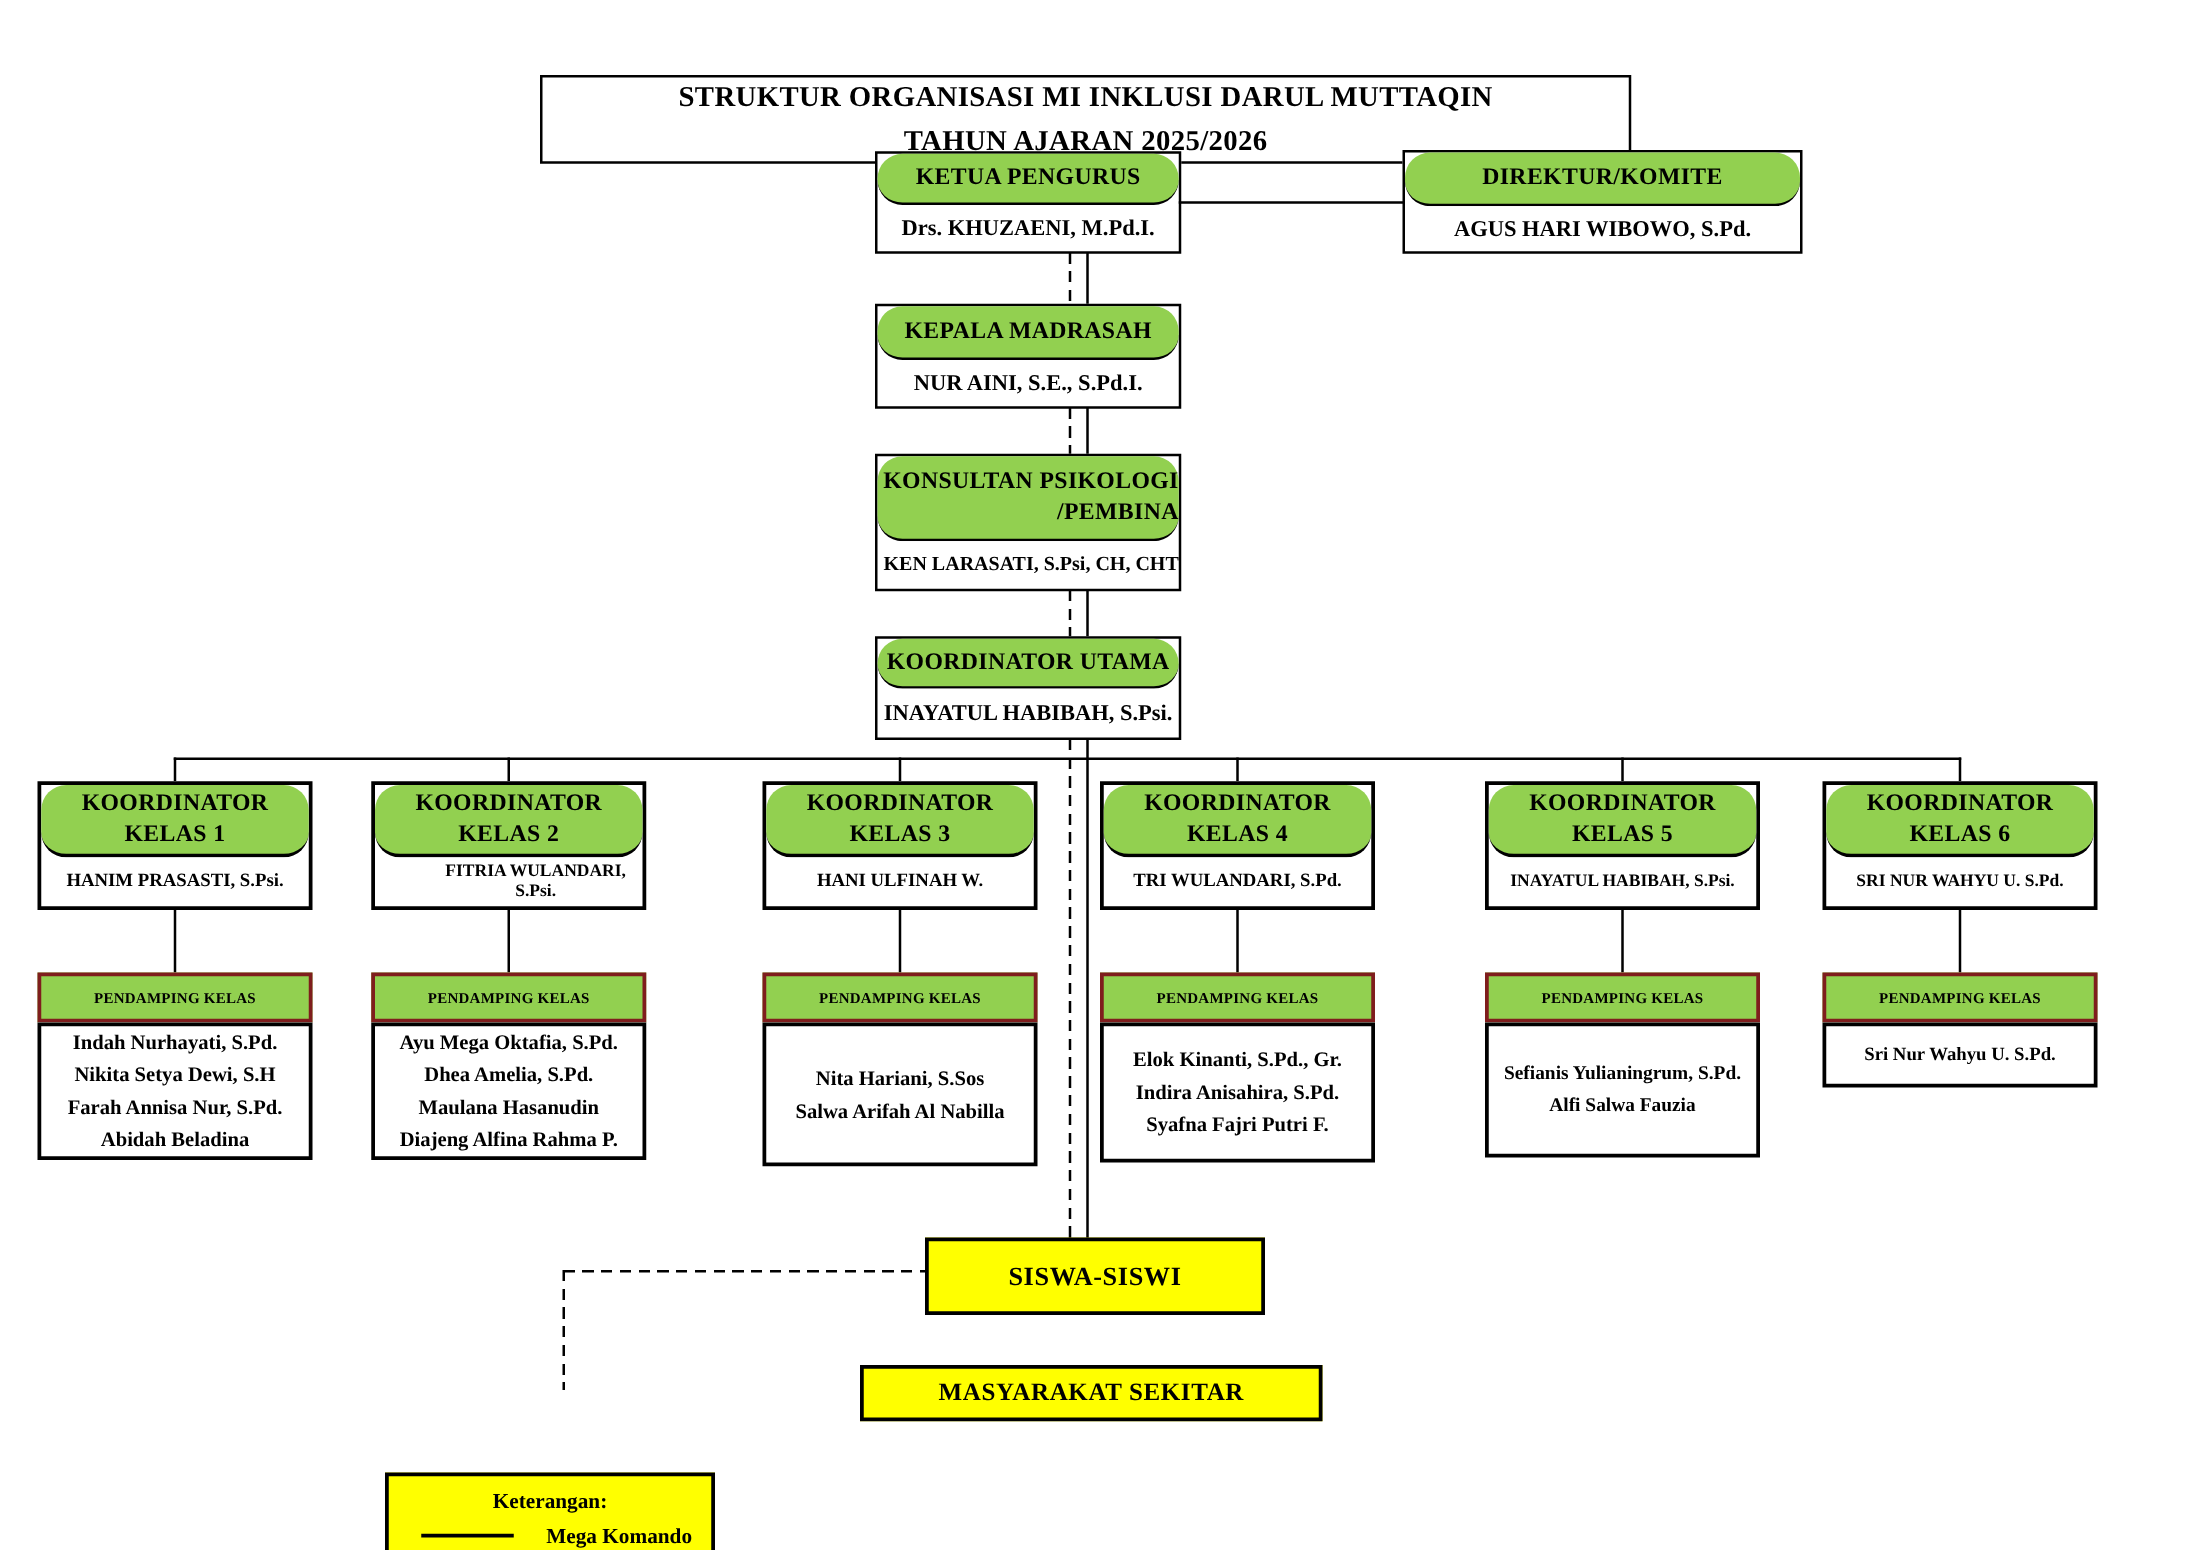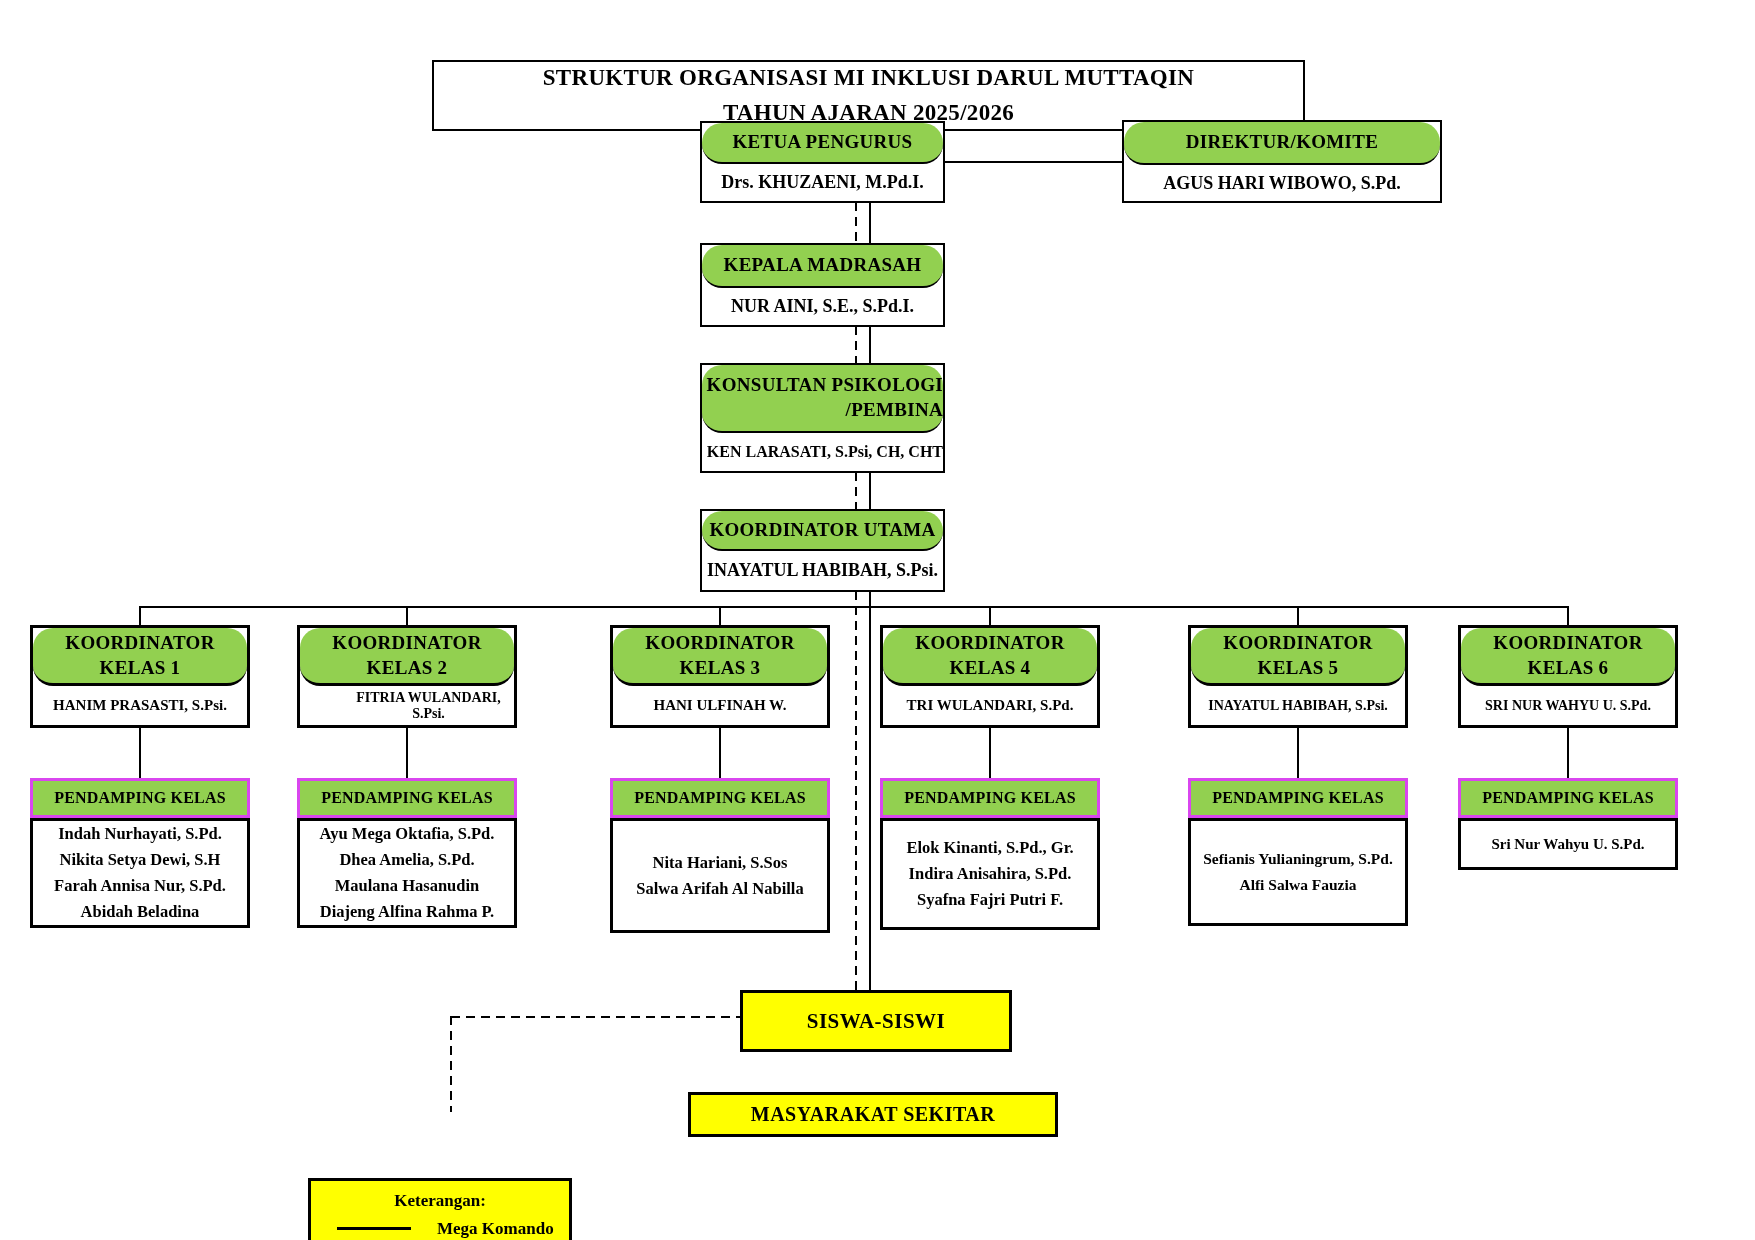--- a/index.html
+++ b/index.html
@@ -26,23 +26,23 @@
   .name-sm { font-size:15px; }
 
   .title-box {
     position:absolute; box-sizing:border-box; border:2px solid #000;
     background:#fff; text-align:center; display:flex; flex-direction:column;
     justify-content:center; font-size:23px; line-height:1.5; letter-spacing:0.3px;margin-top:42px;
   }
 
   
   .phead {
-    position:absolute; box-sizing:border-box; border:3px solid #d946ef;
+    position:absolute; box-sizing:border-box; border:3px solid #7f1d1d;
     background:#92d050; text-align:center; display:flex; flex-direction:column;
-    justify-content:center; font-size:16px; letter-spacing:0.2px;
+    justify-content:center; font-size:12px; letter-spacing:0.2px;
   }
   .pmembers {
     position:absolute; box-sizing:border-box; border:3px solid #000;
     background:#fff; text-align:center; display:flex; flex-direction:column;
     justify-content:center; font-size:16.5px; line-height:26px;
   }
 
   
   .hline { position:absolute; height:2px; background:#000; }
   .vline { position:absolute; width:2px;  background:#000; }

